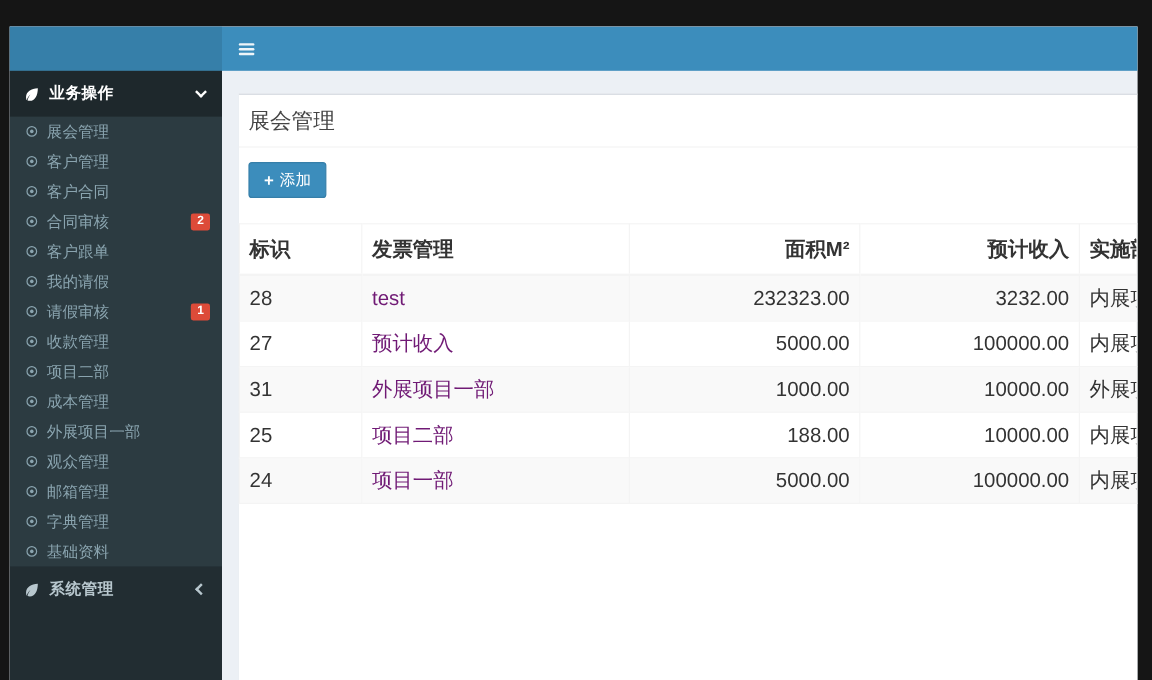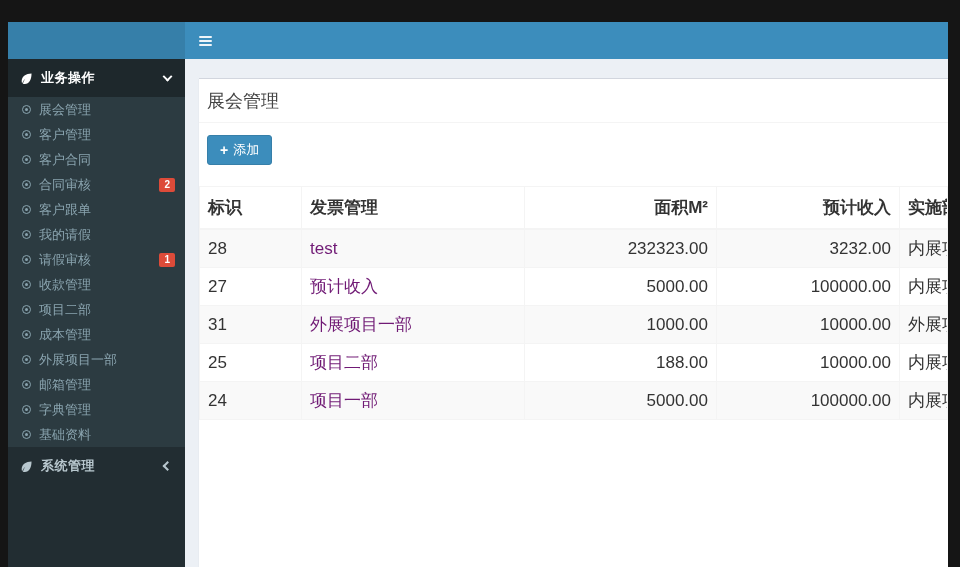--- a/index.html
+++ b/index.html
@@ -173,20 +173,26 @@
             <span class="ring">
               <i></i>
             </span>
             <span>成本管理</span>
           </li>
           <li class="sub-item">
             <span class="ring">
               <i></i>
             </span>
             <span>外展项目一部</span>
+          </li>
+          <li class="sub-item">
+            <span class="ring">
+              <i></i>
+            </span>
+            <span>观众管理</span>
           </li>
           <li class="sub-item">
             <span class="ring">
               <i></i>
             </span>
             <span>邮箱管理</span>
           </li>
           <li class="sub-item">
             <span class="ring">
               <i></i>

